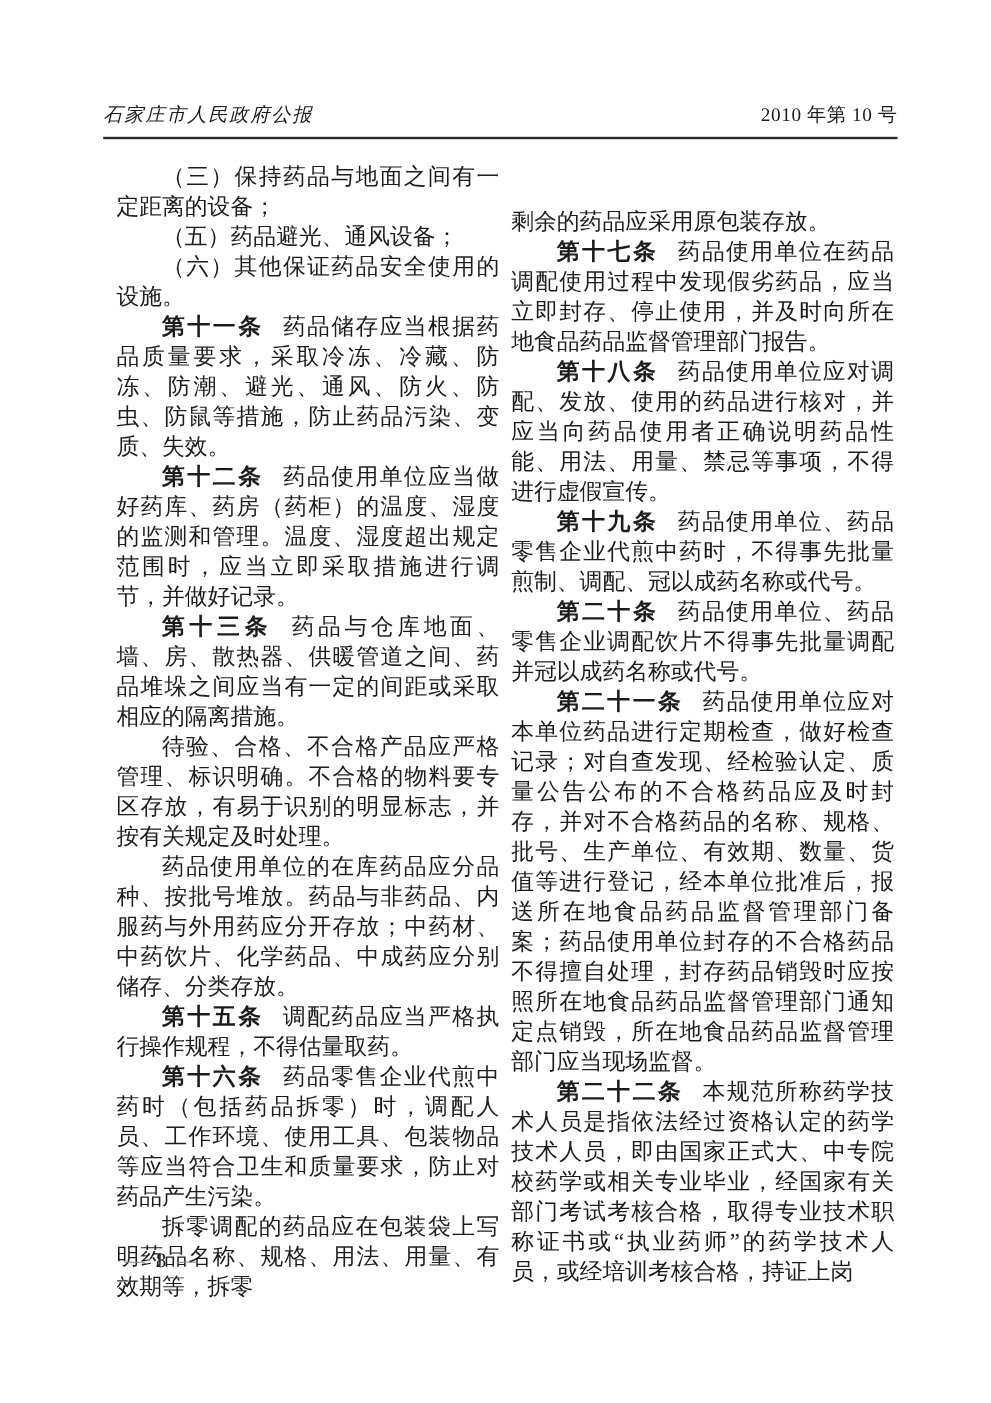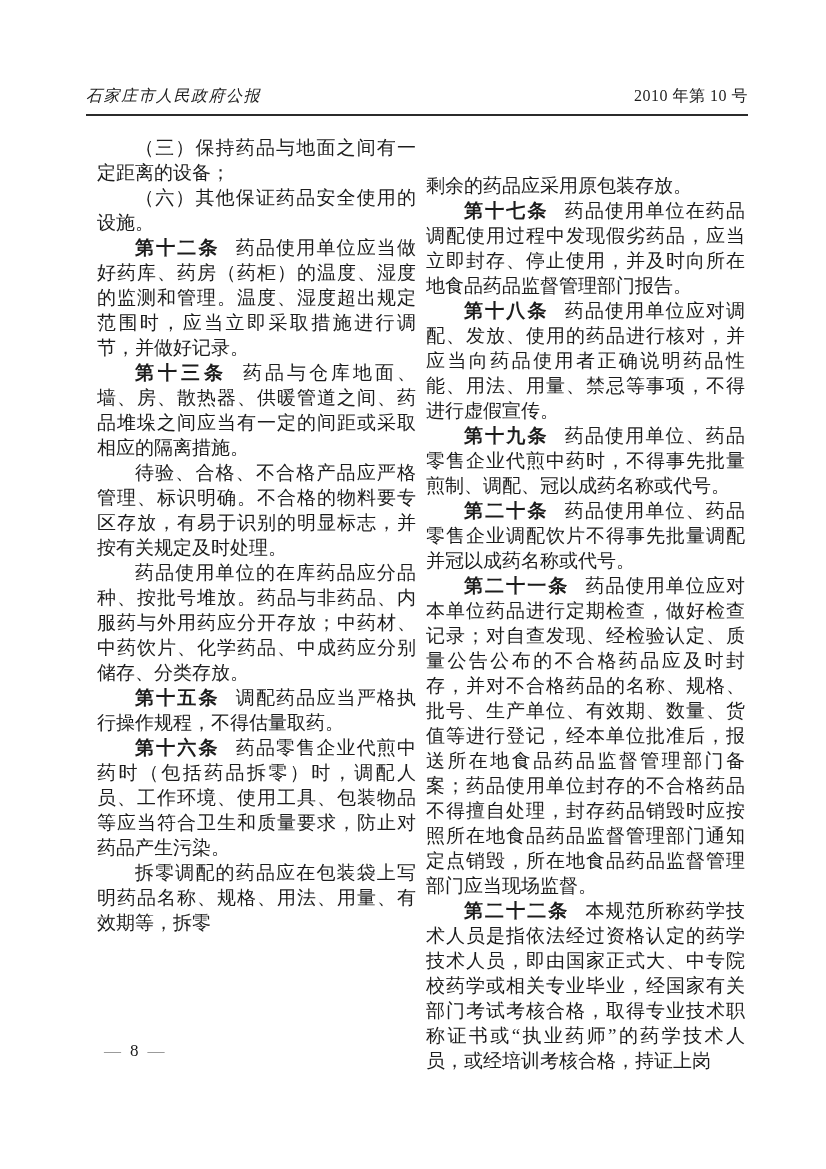--- a/index.html
+++ b/index.html
@@ -62,21 +62,23 @@
 <div class="page">
 
   <div class="header">
     <span class="journal">石家庄市人民政府公报</span>
     <span class="issue">2010 年第 10 号</span>
   </div>
 
   <div class="content">
     <div class="col" id="col-left">
         <p class="para"><span>（三）保持药品与地面之间有一定距离的设备；</span></p>
+        <p class="para"><span>（五）药品避光、通风设备；</span></p>
         <p class="para"><span>（六）其他保证药品安全使用的设施。</span></p>
+        <p class="para"><b class="art">第十一条</b><span>药品储存应当根据药品质量要求，采取冷冻、冷藏、防冻、防潮、避光、通风、防火、防虫、防鼠等措施，防止药品污染、变质、失效。</span></p>
         <p class="para"><b class="art">第十二条</b><span>药品使用单位应当做好药库、药房（药柜）的温度、湿度的监测和管理。温度、湿度超出规定范围时，应当立即采取措施进行调节，并做好记录。</span></p>
         <p class="para"><b class="art">第十三条</b><span>药品与仓库地面、墙、房、散热器、供暖管道之间、药品堆垛之间应当有一定的间距或采取相应的隔离措施。</span></p>
         <p class="para"><span>待验、合格、不合格产品应严格管理、标识明确。不合格的物料要专区存放，有易于识别的明显标志，并按有关规定及时处理。</span></p>
         <p class="para"><span>药品使用单位的在库药品应分品种、按批号堆放。药品与非药品、内服药与外用药应分开存放；中药材、中药饮片、化学药品、中成药应分别储存、分类存放。</span></p>
         <p class="para"><b class="art">第十五条</b><span>调配药品应当严格执行操作规程，不得估量取药。</span></p>
         <p class="para"><b class="art">第十六条</b><span>药品零售企业代煎中药时（包括药品拆零）时，调配人员、工作环境、使用工具、包装物品等应当符合卫生和质量要求，防止对药品产生污染。</span></p>
         <p class="para"><span>拆零调配的药品应在包装袋上写明药品名称、规格、用法、用量、有效期等，拆零</span></p>
       </div>
     <div class="col" id="col-right">
         <p class="para no-indent"><span>剩余的药品应采用原包装存放。</span></p>

